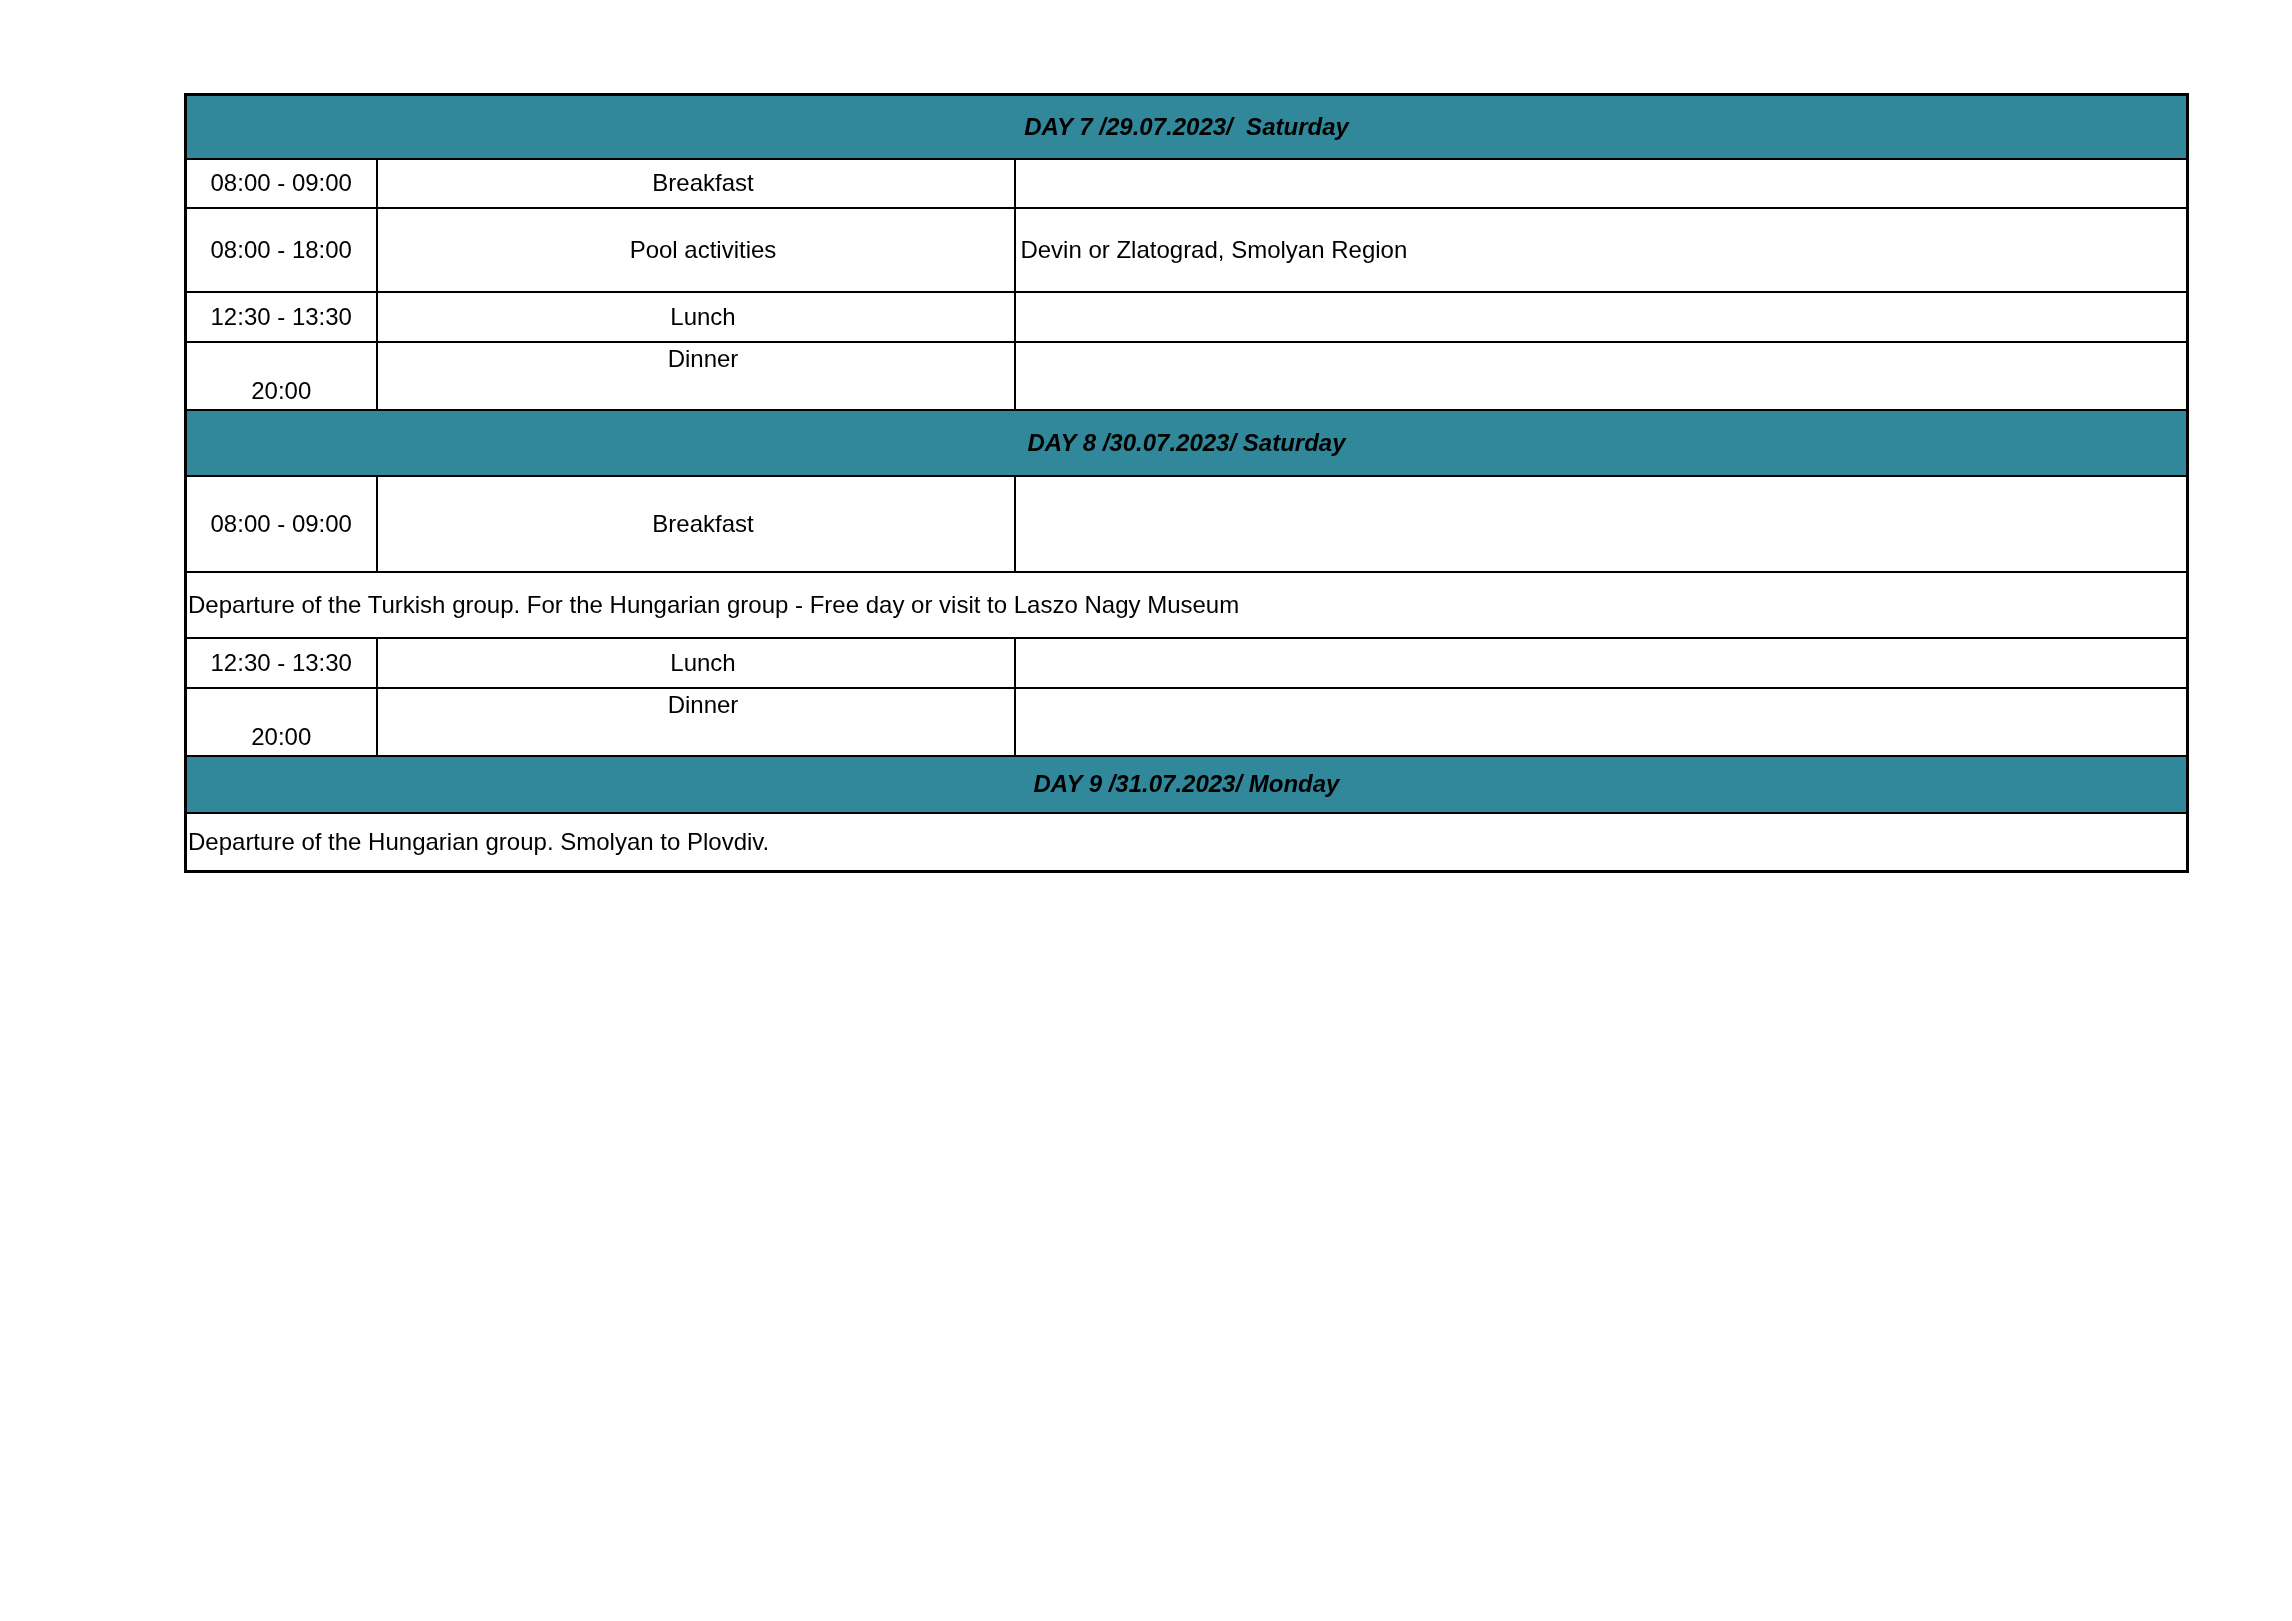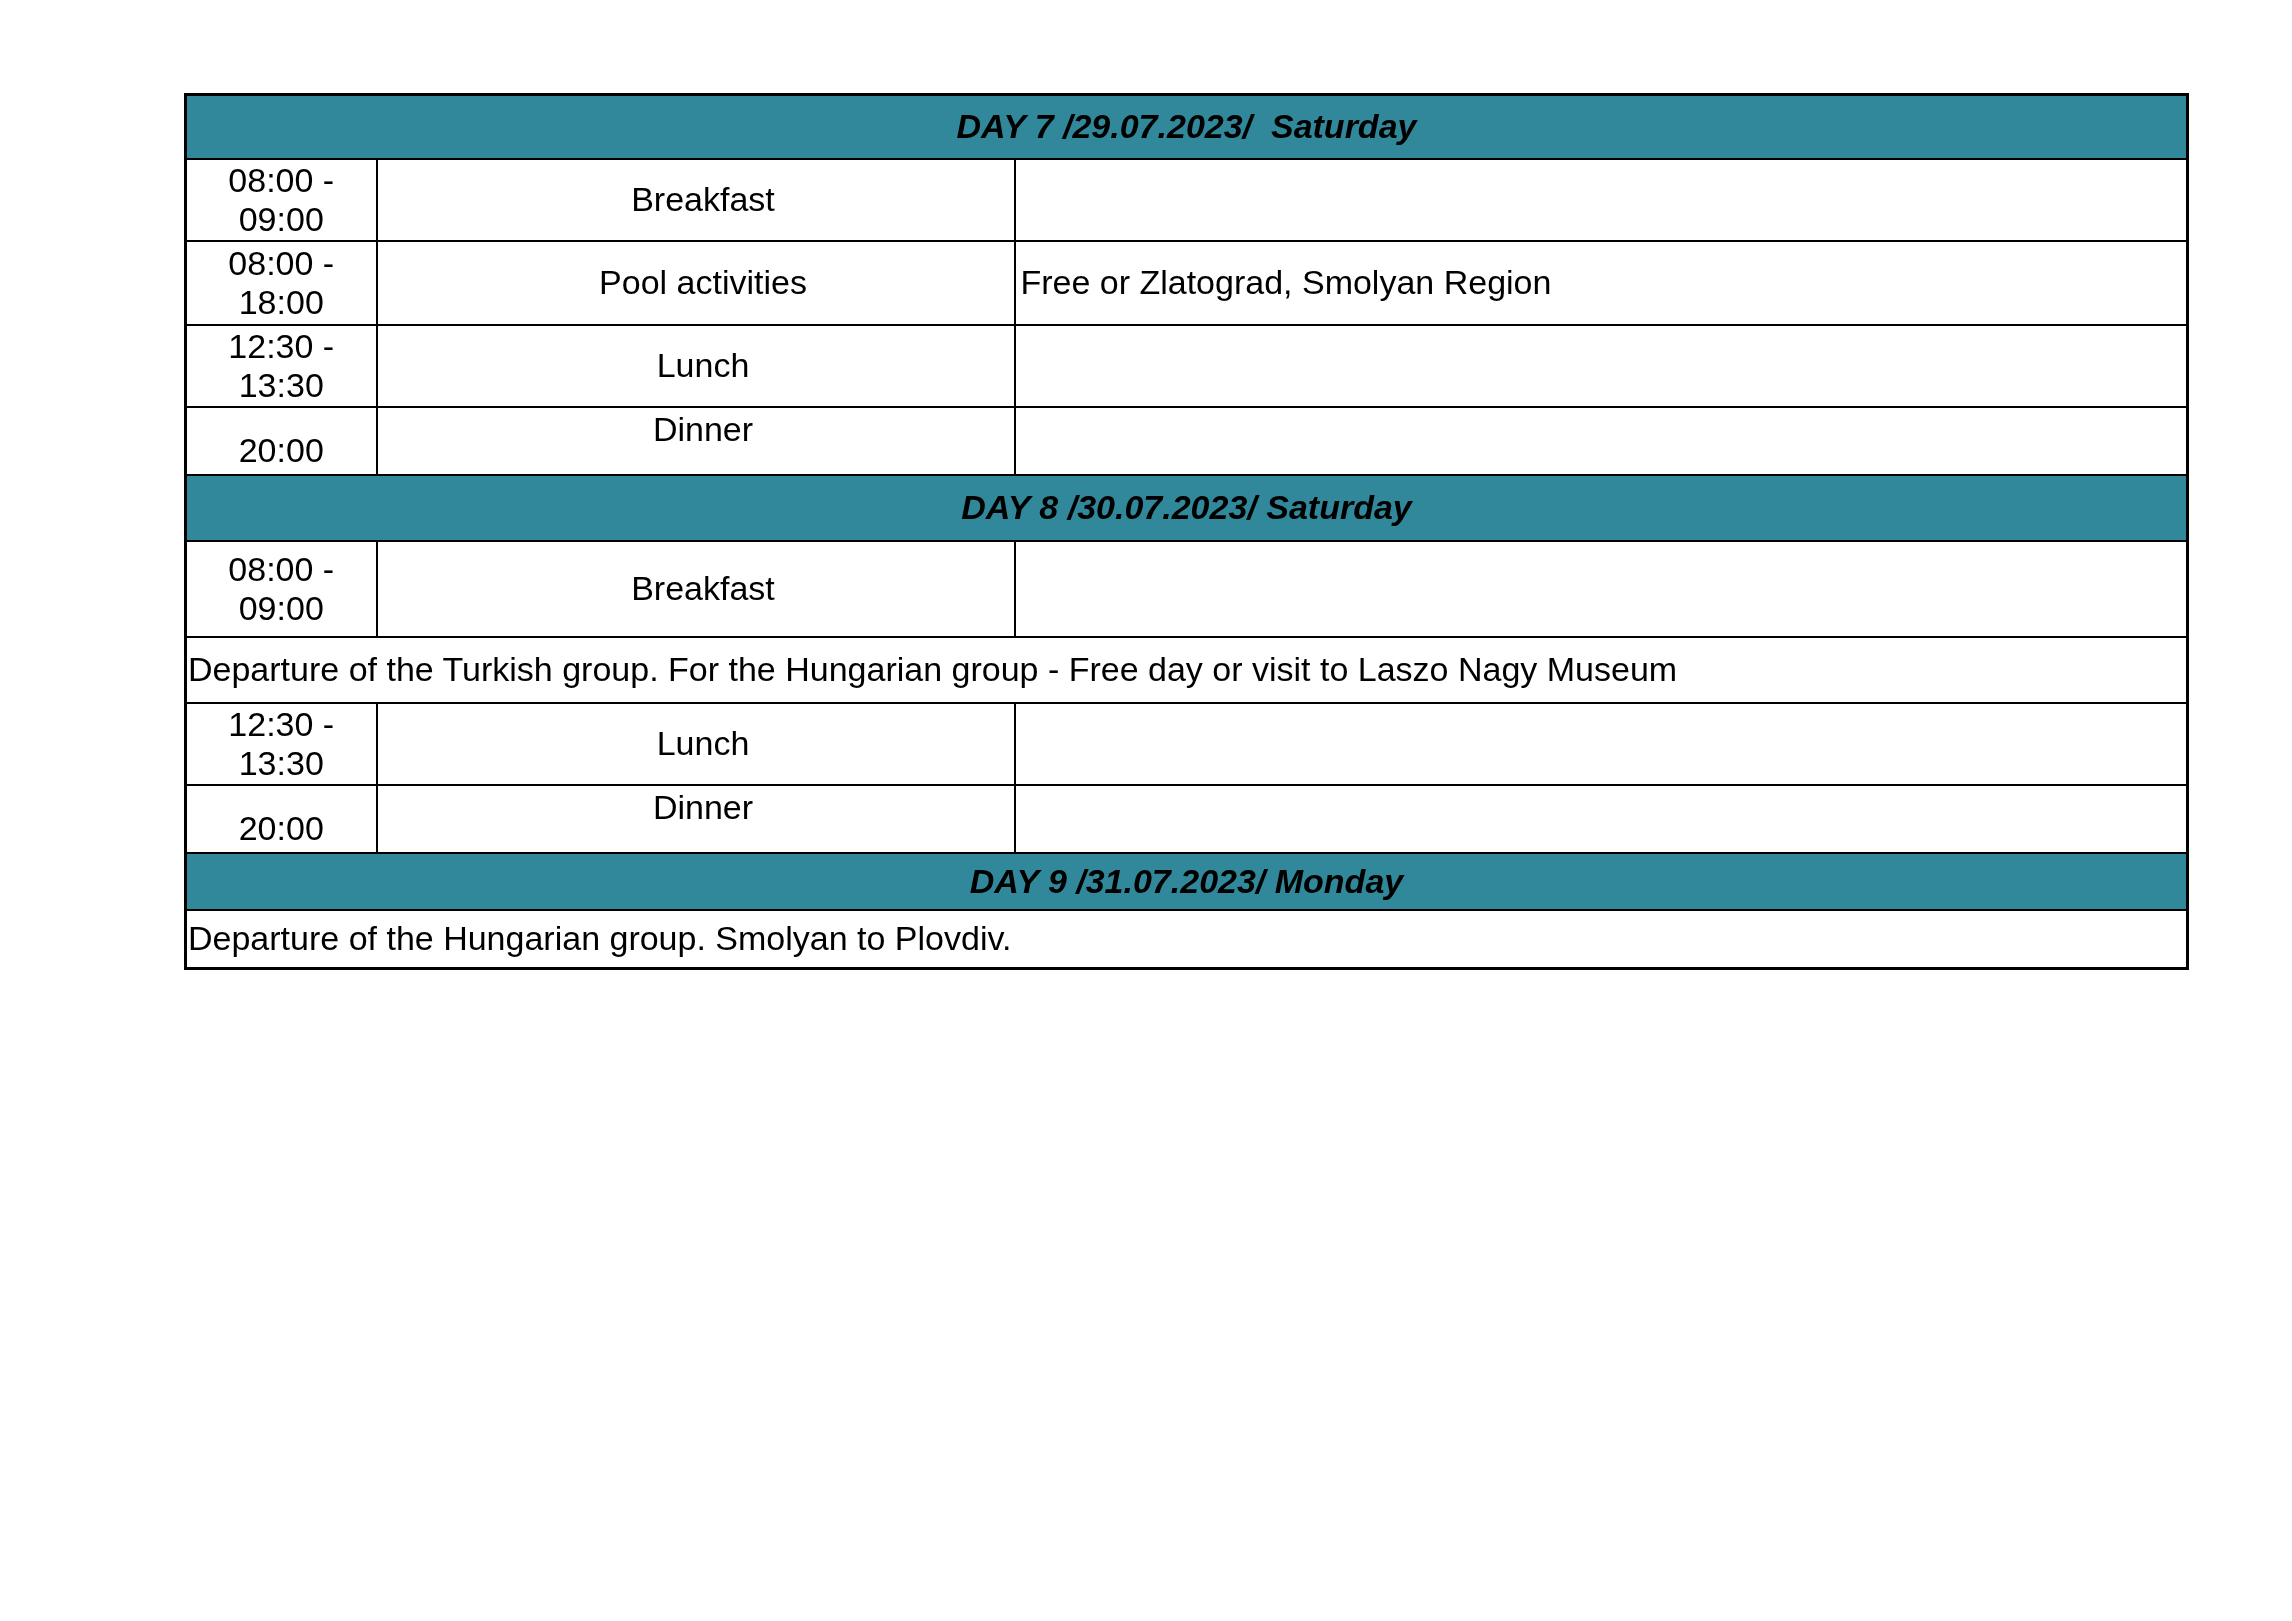--- a/index.html
+++ b/index.html
@@ -20,21 +20,21 @@
     left: 184px;
     top: 93px;
     width: 2002px;
     border-collapse: collapse;
     table-layout: fixed;
     border: 3.9px solid #000000;
   }
   table.itinerary td {
     border: 2.9px solid #000000;
     color: #000000;
-    font-size: 34px;
+    font-size: 24px;
     overflow: hidden;
   }
   td.day-header {
     background: #30889A;
     color: #C3C7CA;
     font-weight: bold;
     font-style: italic;
     font-size: 28px;
     text-align: center;
     vertical-align: middle;
@@ -95,21 +95,21 @@
       <td colspan="3" class="day-header">DAY 7 /29.07.2023/  Saturday</td>
     </tr>
     <tr class="rh-50">
       <td class="time">08:00 - 09:00</td>
       <td class="activity">Breakfast</td>
       <td class="note"></td>
     </tr>
     <tr class="rh-82">
       <td class="time">08:00 - 18:00</td>
       <td class="activity">Pool activities</td>
-      <td class="note">Free or Zlatograd, Smolyan Region</td>
+      <td class="note">Devin or Zlatograd, Smolyan Region</td>
     </tr>
     <tr class="rh-51">
       <td class="time">12:30 - 13:30</td>
       <td class="activity">Lunch</td>
       <td class="note"></td>
     </tr>
     <tr class="rh-57">
       <td class="time va-bottom">20:00</td>
       <td class="activity va-top">Dinner</td>
       <td class="note"></td>

